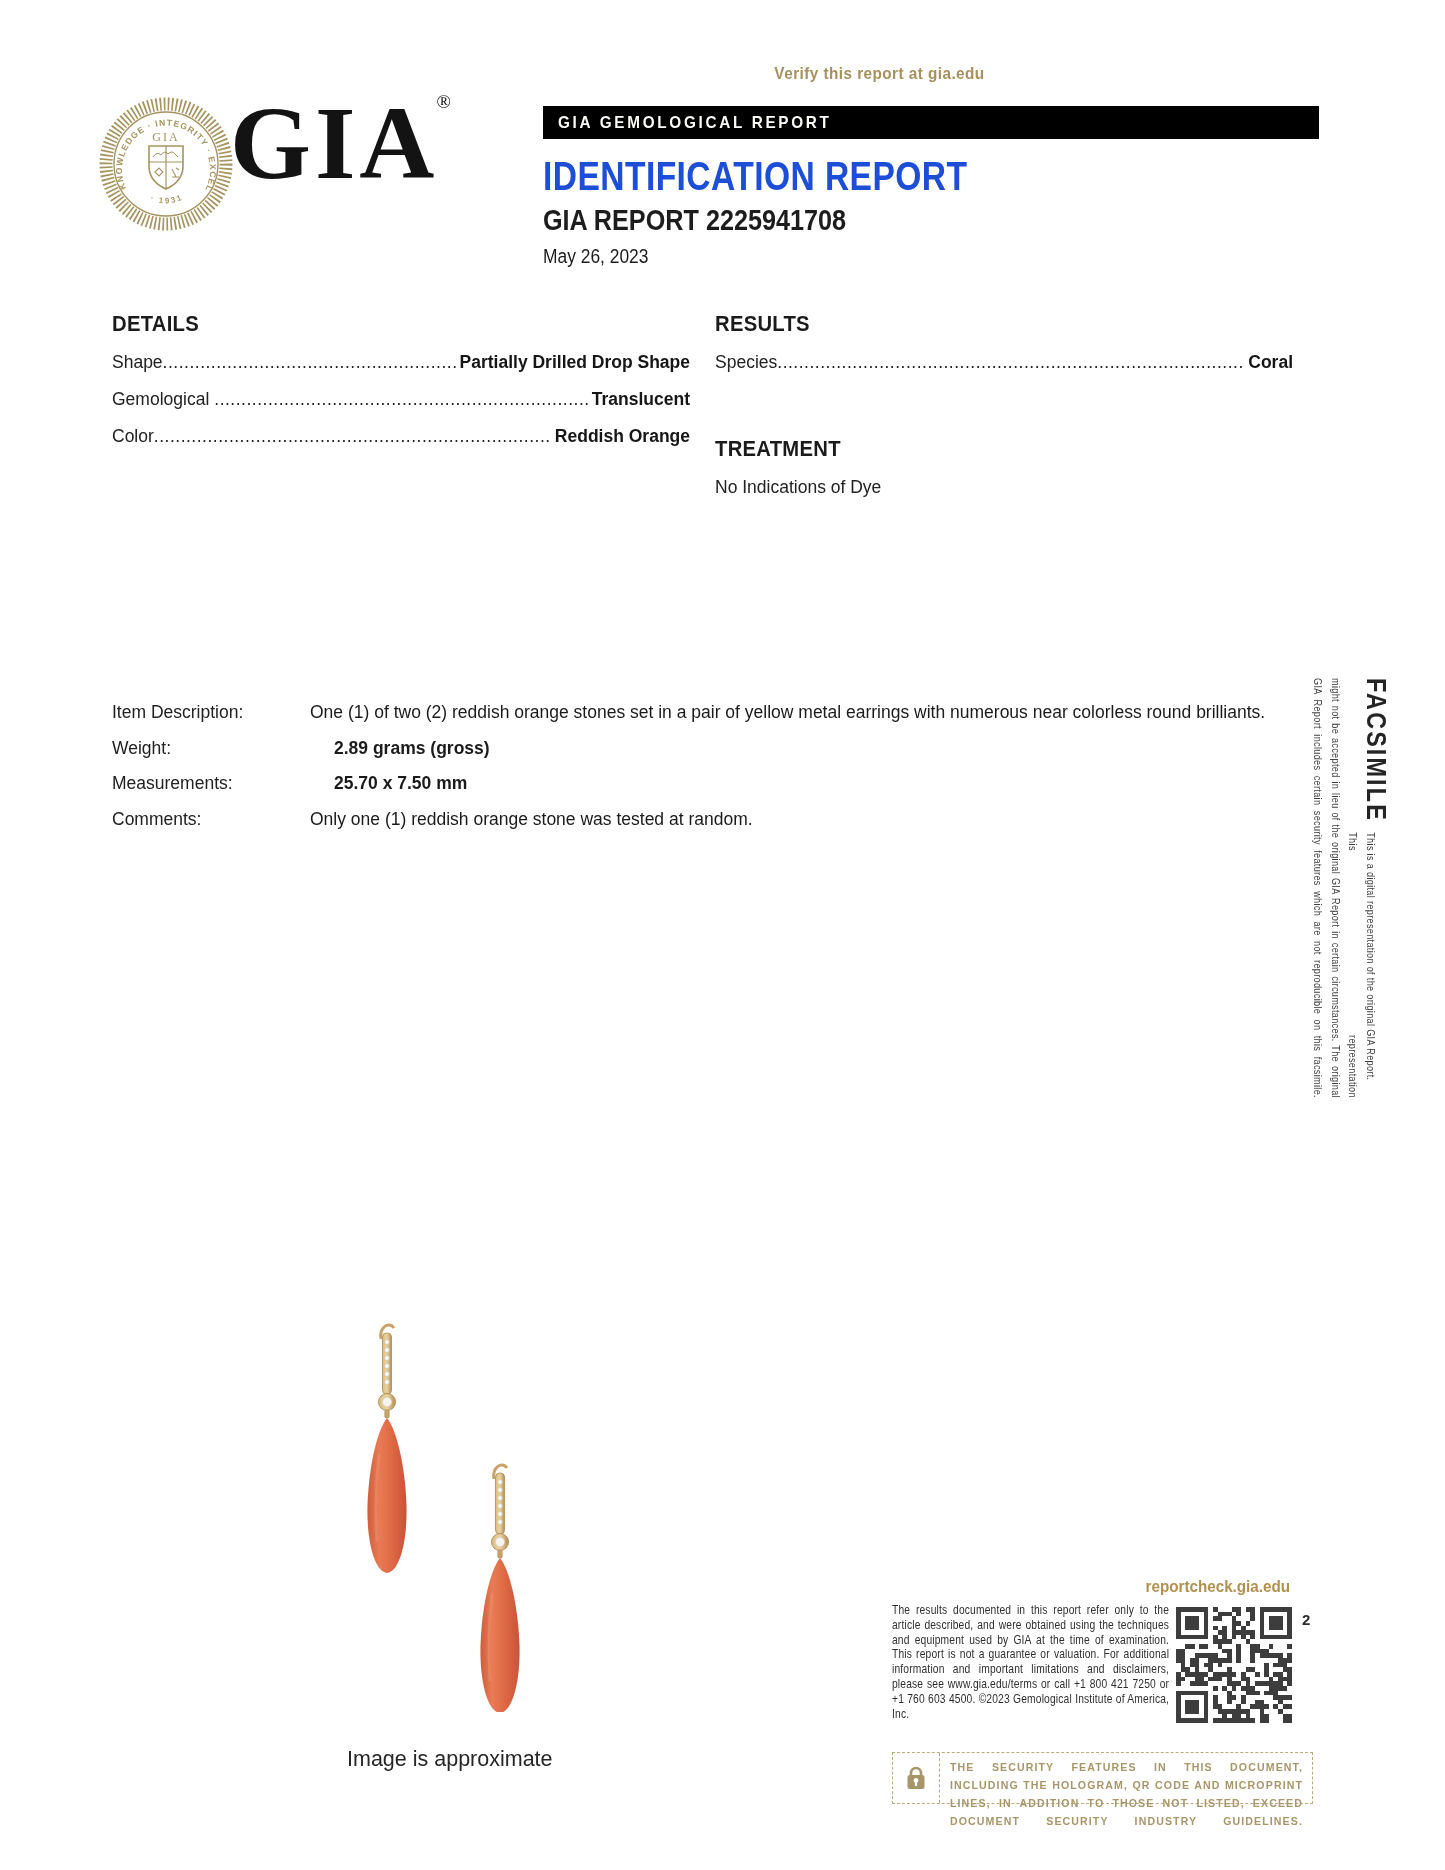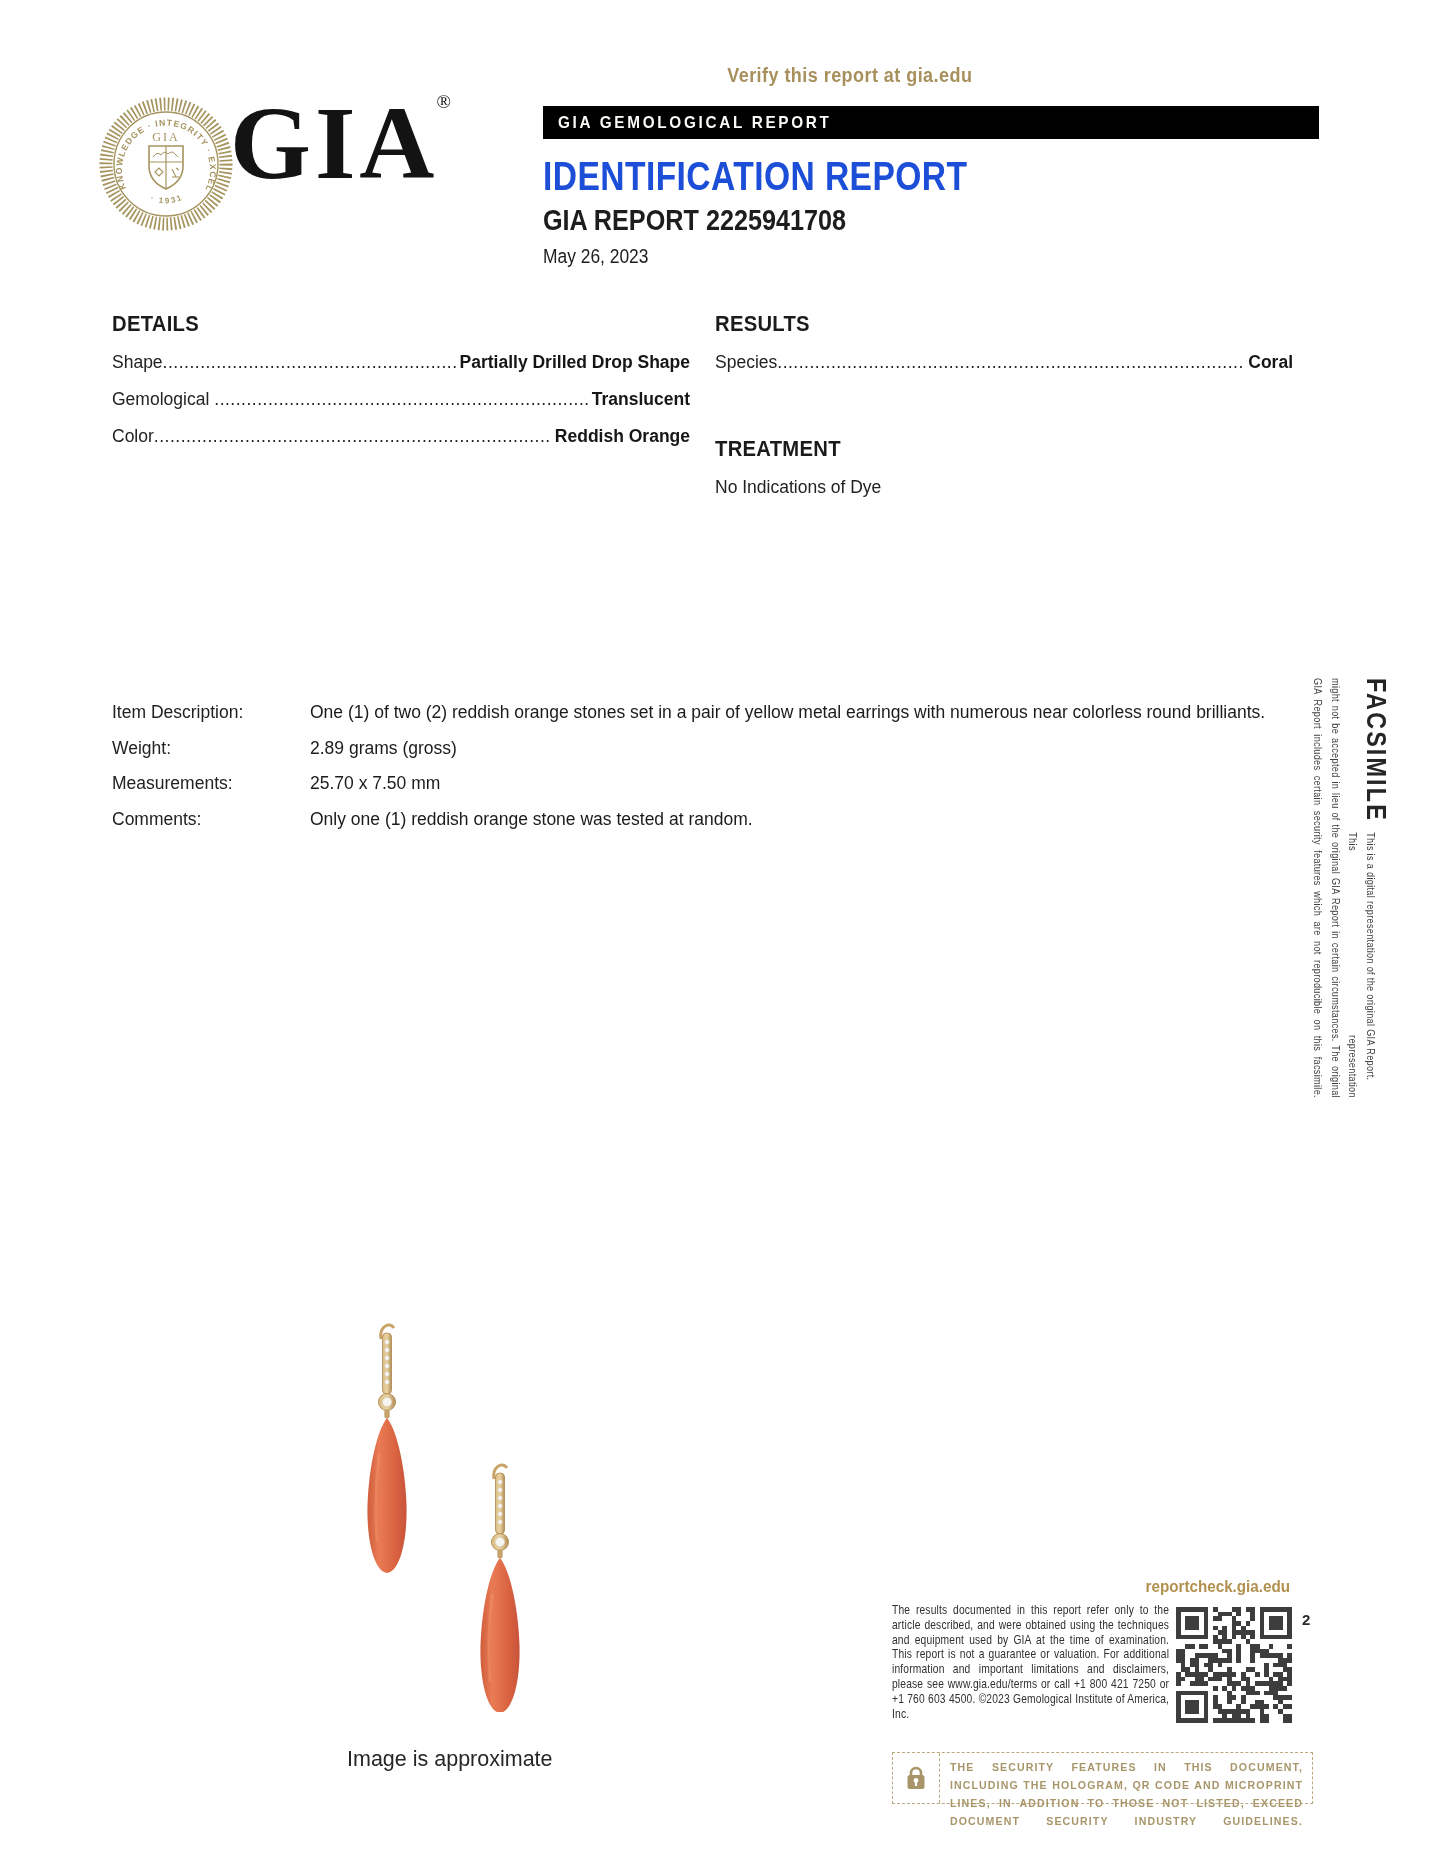--- a/index.html
+++ b/index.html
@@ -10,21 +10,21 @@
   .abs { position:absolute; }
   .cond { display:inline-block; transform:scaleX(0.84); transform-origin:left center; white-space:nowrap; }
   .cond-r { display:inline-block; transform:scaleX(0.9); transform-origin:right center; white-space:nowrap; }
 
   
   #logo-text { left:230px; top:88px; font-family:"Liberation Serif", serif; font-weight:700;
                font-size:104px; line-height:1.05; letter-spacing:4px; color:#131313; }
   #logo-text sup { font-size:19px; vertical-align:super; letter-spacing:0; position:relative; top:-34px; left:-2px; font-weight:400;}
   #seal { left:96px; top:94px; }
 
-  #verify-link { left:700px; top:64px; width:335px; text-align:left; font-size:20px; font-weight:700;
+  #verify-link { left:700px; top:64px; width:335px; text-align:center; font-size:17px; font-weight:700;
                  color:#a8905c; letter-spacing:0.5px; }
   #banner { left:543px; top:106px; width:776px; height:33px; background:#000000;
             color:#fbfaf5; font-size:17px; font-weight:700; letter-spacing:3px;
             line-height:33px; padding-left:15px; }
   #report-type { left:543px; top:154px; font-size:40px; font-weight:700; color:#1d4ed8; letter-spacing:0.5px; }
   #report-number { left:543px; top:203px; font-size:30px; font-weight:700; color:#1d1d1d; }
   #report-date { left:543px; top:245px; font-size:20px; font-weight:400; color:#1d1d1d; }
 
   
   .sec-h { font-size:22px; font-weight:700; color:#1b1b1b; display:inline-block;
@@ -36,21 +36,21 @@
   .dots::after { content:"...................................................................................................................................................."; letter-spacing:0.5px; }
   .dval { white-space:nowrap; font-weight:700; color:#161616; padding-left:2px; }
 
   #treatment-value { font-size:17.5px; color:#222; }
 
   
   #item-block { left:112px; top:695px; width:1180px; }
   .irow { display:flex; font-size:17.5px; line-height:35.5px; }
   .ilabel { width:198px; flex:0 0 198px; color:#222; }
   .ival { flex:1; color:#1b1b1b; }
-  .ival.bold { font-weight:400; }
+  .ival.bold { font-weight:700;margin-left:24px; }
 
   
   #facsimile { left:1147px; top:861px; width:420px; height:54px; transform:rotate(90deg); }
   #fax-inner { width:486px; transform:scaleX(0.864); transform-origin:left top; }
   .fax-line { font-size:10.5px; line-height:17.5px; color:#3f3f3f; letter-spacing:0.4px;
               text-align:justify; text-align-last:justify; width:100%; }
   .fax-first { display:flex; align-items:baseline; text-align:left; }
   #fax-title { font-size:27px; font-weight:700; letter-spacing:2.5px; color:#252525; margin-right:12px; line-height:17.5px; }
   .fax-first span.rest { flex:1; }
 

